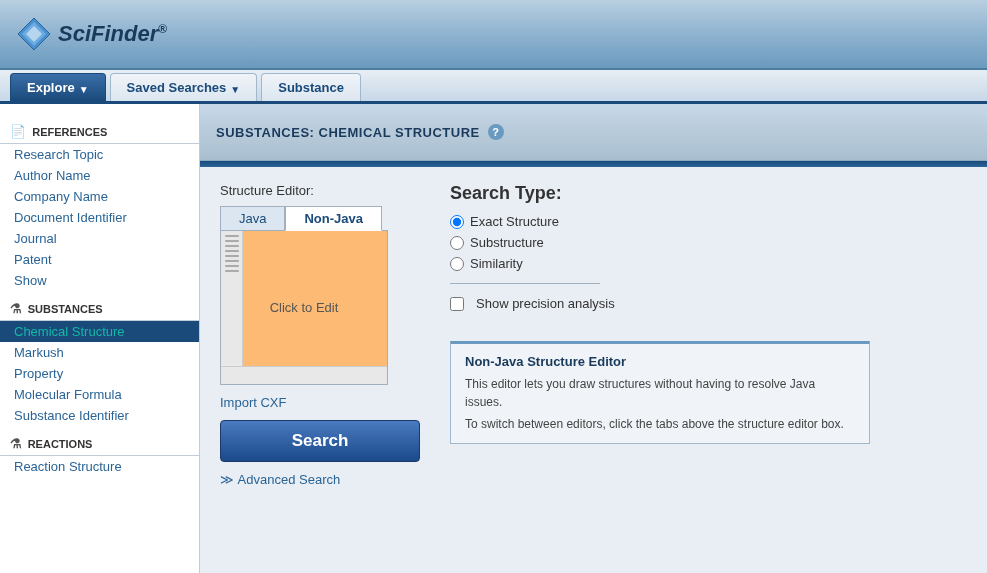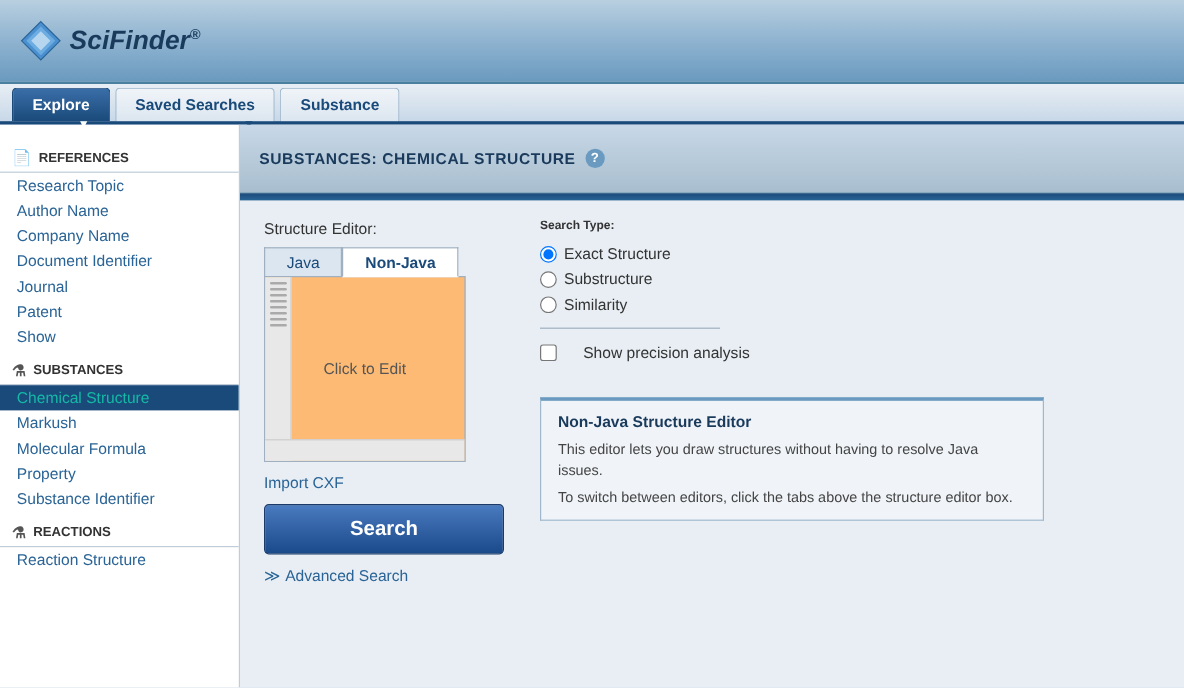--- a/index.html
+++ b/index.html
@@ -50,21 +50,20 @@
       font-weight: bold;
       cursor: pointer;
       border: 1px solid #a0b8cc;
       border-bottom: none;
       border-radius: 4px 4px 0 0;
       margin-right: 4px;
       display: flex;
       align-items: flex-end;
       gap: 4px;
       height: 28px;
-      flex-direction: column;
     }
     .nav-tab.active {
       background: linear-gradient(180deg, #3a6ea8 0%, #1a4a7a 100%);
       color: white;
       border-color: #1a4a7a;
     }
     .nav-tab.inactive {
       background: linear-gradient(180deg, #f0f4f8 0%, #dce6f0 100%);
       color: #1a4a7a;
     }
@@ -292,21 +291,21 @@
       gap: 4px;
       margin-top: 10px;
       text-decoration: none;
     }
 
     
     .search-type-section {
       flex: 1;
     }
     .search-type-label {
-      font-size: 10px;
+      font-size: 18px;
       font-weight: bold;
       color: #333;
       margin-bottom: 10px;
     }
     .radio-option {
       display: flex;
       align-items: center;
       gap: 6px;
       margin-bottom: 6px;
     }
@@ -322,21 +321,21 @@
     }
     .divider-line {
       border: none;
       border-top: 1px solid #a0b0c0;
       margin: 12px 0;
       width: 150px;
     }
     .checkbox-option {
       display: flex;
       align-items: center;
-      gap: 22px;
+      gap: 12px;
     }
     .checkbox-option input[type=checkbox] {
       width: 14px;
       height: 14px;
       cursor: pointer;
     }
     .checkbox-option label {
       font-size: 13px;
       color: #333;
       cursor: pointer;
@@ -408,22 +407,22 @@
     <a class="sidebar-link">Journal</a>
     <a class="sidebar-link">Patent</a>
     <a class="sidebar-link">Show</a>
 
     <div class="sidebar-section-header">
       <span class="icon-small">⚗</span>
       <span>SUBSTANCES</span>
     </div>
     <a class="sidebar-link active">Chemical Structure</a>
     <a class="sidebar-link">Markush</a>
+    <a class="sidebar-link">Property</a>
     <a class="sidebar-link">Molecular Formula</a>
-    <a class="sidebar-link">Property</a>
     <a class="sidebar-link">Substance Identifier</a>
 
     <div class="sidebar-section-header">
       <span class="icon-small">⚗</span>
       <span>REACTIONS</span>
     </div>
     <a class="sidebar-link">Reaction Structure</a>
   </div>
 
   <div class="content-area">

